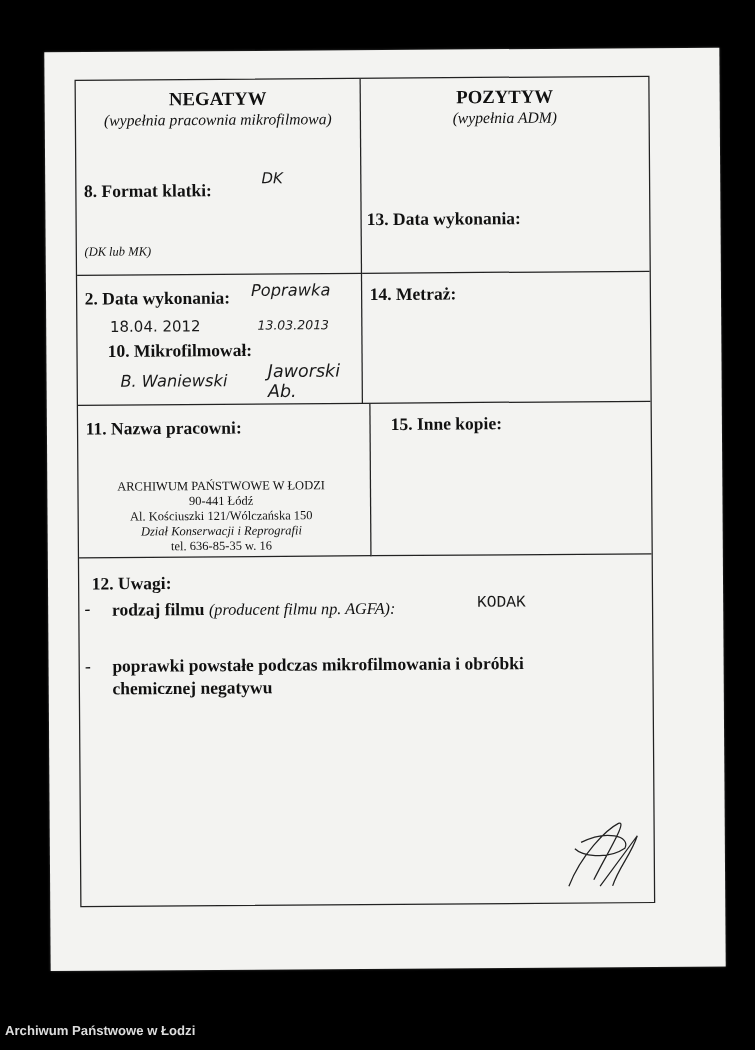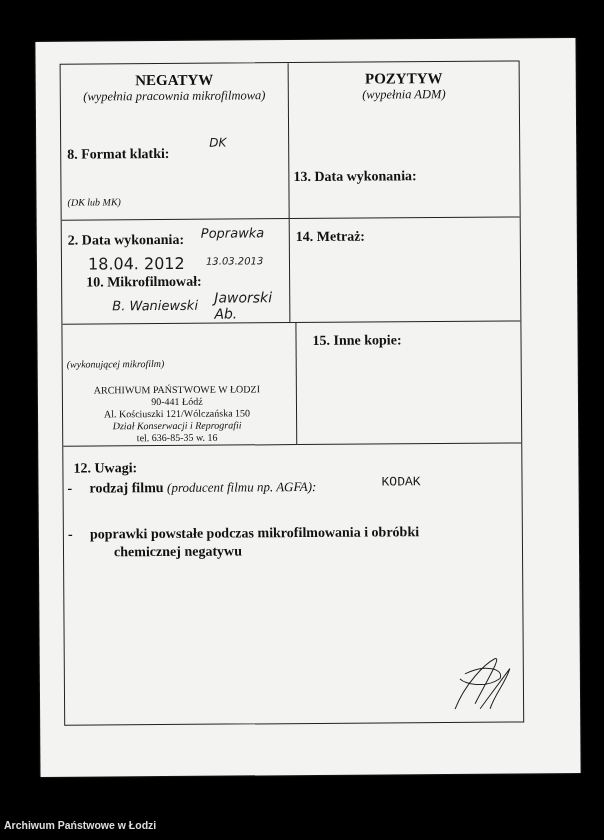--- a/index.html
+++ b/index.html
@@ -34,33 +34,33 @@
 
     <div class="cell hdr" style="left:228px;top:0;width:230px;height:156px;border-right:none;">
       <div class="t">POZYTYW</div>
       <div class="s">(wypełnia ADM)</div>
       <div class="lbl" style="left:4px;top:74px;margin-top:32px;">13. Data wykonania:</div>
     </div>
 
     <div class="cell" style="left:0;top:156px;width:228px;height:104px;">
       <div class="lbl" style="left:6px;top:12px;">2. Data wykonania:</div>
       <div class="hand" style="left:129px;top:6px;margin-left:10px;">Poprawka</div>
-      <div class="hand" style="left:26px;top:34px;font-size:16px;font-style:normal;">18.04. 2012</div>
+      <div class="hand" style="left:26px;top:34px;font-size:12px;font-style:normal;">18.04. 2012</div>
       <div class="hand" style="left:144px;top:36px;font-size:10px;">13.03.2013</div>
       <div class="lbl" style="left:24px;top:54px;">10. Mikrofilmował:</div>
-      <div class="hand" style="left:50px;top:78px;font-style:italic;">B. Waniewski</div>
+      <div class="hand" style="left:34px;top:78px;font-style:italic;">B. Waniewski</div>
       <div class="hand" style="left:152px;top:70px;font-size:14px;">Jaworski Ab.</div>
     </div>
 
     <div class="cell" style="left:228px;top:156px;width:230px;height:104px;border-right:none;">
       <div class="lbl" style="left:6px;top:10px;">14. Metraż:</div>
     </div>
 
     <div class="cell" style="left:0;top:260px;width:234px;height:122px;">
-      <div class="ital" style="left:4px;top:34px;">(wykonującej mikrofilm)</div>
+      <div class="lbl" style="left:6px;top:12px;">11. Nazwa pracowni:</div>
       <div class="stamp" style="top:60px;">
         <div>ARCHIWUM PAŃSTWOWE W ŁODZI</div>
         <div>90-441 Łódź</div>
         <div>Al. Kościuszki 121/Wólczańska 150</div>
         <div class="it">Dział Konserwacji i Reprografii</div>
         <div>tel. 636-85-35 w. 16</div>
       </div>
     </div>
 
     <div class="cell" style="left:234px;top:260px;width:224px;height:122px;border-right:none;">
@@ -70,21 +70,21 @@
     <div class="cell" style="left:0;top:382px;width:458px;height:278px;border:none;">
       <div class="lbl" style="left:10px;top:14px;text-align:right;">12. Uwagi:</div>
       <div class="bullet" style="left:4px;top:34px;">-</div>
       <div class="lbl" style="left:26px;top:34px;">
         <span>rodzaj filmu</span>
         <span style="font-weight:normal;font-style:italic;font-size:13px;">(producent filmu np. AGFA):</span>
       </div>
       <div class="hand" style="left:318px;top:30px;font-style:normal;font-family:Liberation Mono, monospace;">KODAK</div>
       <div class="bullet" style="left:4px;top:80px;">-</div>
       <div class="lbl" style="left:26px;top:80px;">poprawki powstałe podczas mikrofilmowania i obróbki</div>
-      <div class="lbl" style="left:26px;top:98px;margin-left:24px;">chemicznej negatywu</div>
+      <div class="lbl" style="left:26px;top:98px;">chemicznej negatywu</div>
       <svg style="position:absolute;left:380px;top:210px;" width="70" height="60">
         <path d="M10 55 C20 30 40 10 50 5 C58 2 40 30 30 50 M20 20 C40 10 60 15 55 25 C40 35 20 30 15 25 M35 55 L65 15 C60 30 50 40 45 55" stroke="#222" fill="none" stroke-width="1"></path>
       </svg>
     </div>
 
   </div>
 </div>
 
 <div class="footer">Archiwum Państwowe w Łodzi</div>
 

